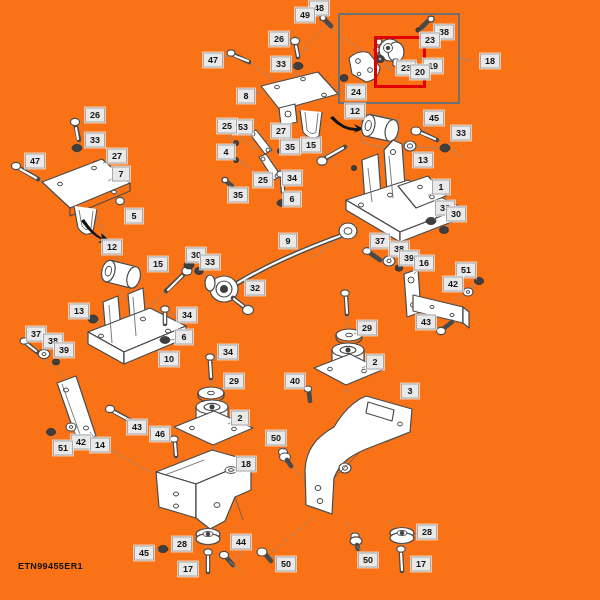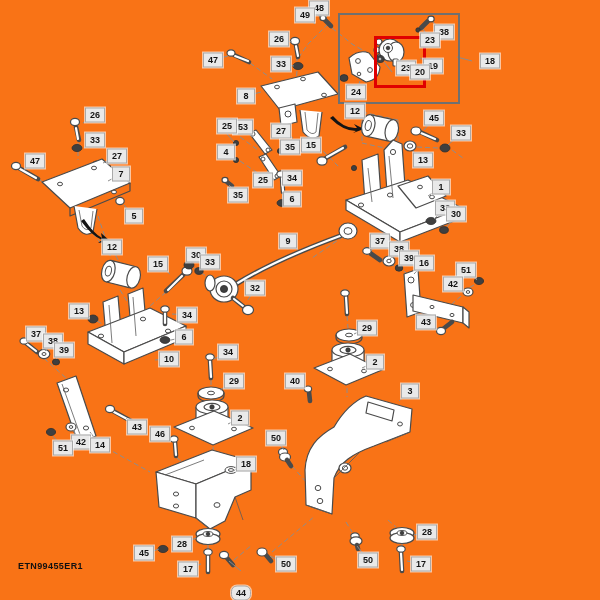--- a/index.html
+++ b/index.html
@@ -597,21 +597,21 @@
       <div class="callout" style="left: 81px; top: 442px;">42</div>
       <div class="callout" style="left: 63px; top: 448px;">51</div>
       <div class="callout" style="left: 100px; top: 445px;">14</div>
       <div class="callout" style="left: 240px; top: 418px;">2</div>
       <div class="callout" style="left: 160px; top: 434px;">46</div>
       <div class="callout" style="left: 276px; top: 438px;">50</div>
       <div class="callout" style="left: 246px; top: 464px;">18</div>
       <div class="callout" style="left: 182px; top: 544px;">28</div>
       <div class="callout" style="left: 144px; top: 553px;">45</div>
       <div class="callout" style="left: 188px; top: 569px;">17</div>
-      <div class="callout" style="left: 241px; top: 593px; border-radius: 6px;">44</div>
+      <div class="callout" style="left: 241px; top: 542px;">44</div>
       <div class="callout" style="left: 286px; top: 564px;">50</div>
       <div class="callout" style="left: 427px; top: 532px;">28</div>
       <div class="callout" style="left: 368px; top: 560px;">50</div>
       <div class="callout" style="left: 421px; top: 564px;">17</div>
     </div>
 
   <div id="drawing-code">ETN99455ER1</div>
 </div>
 
 </body></html>

